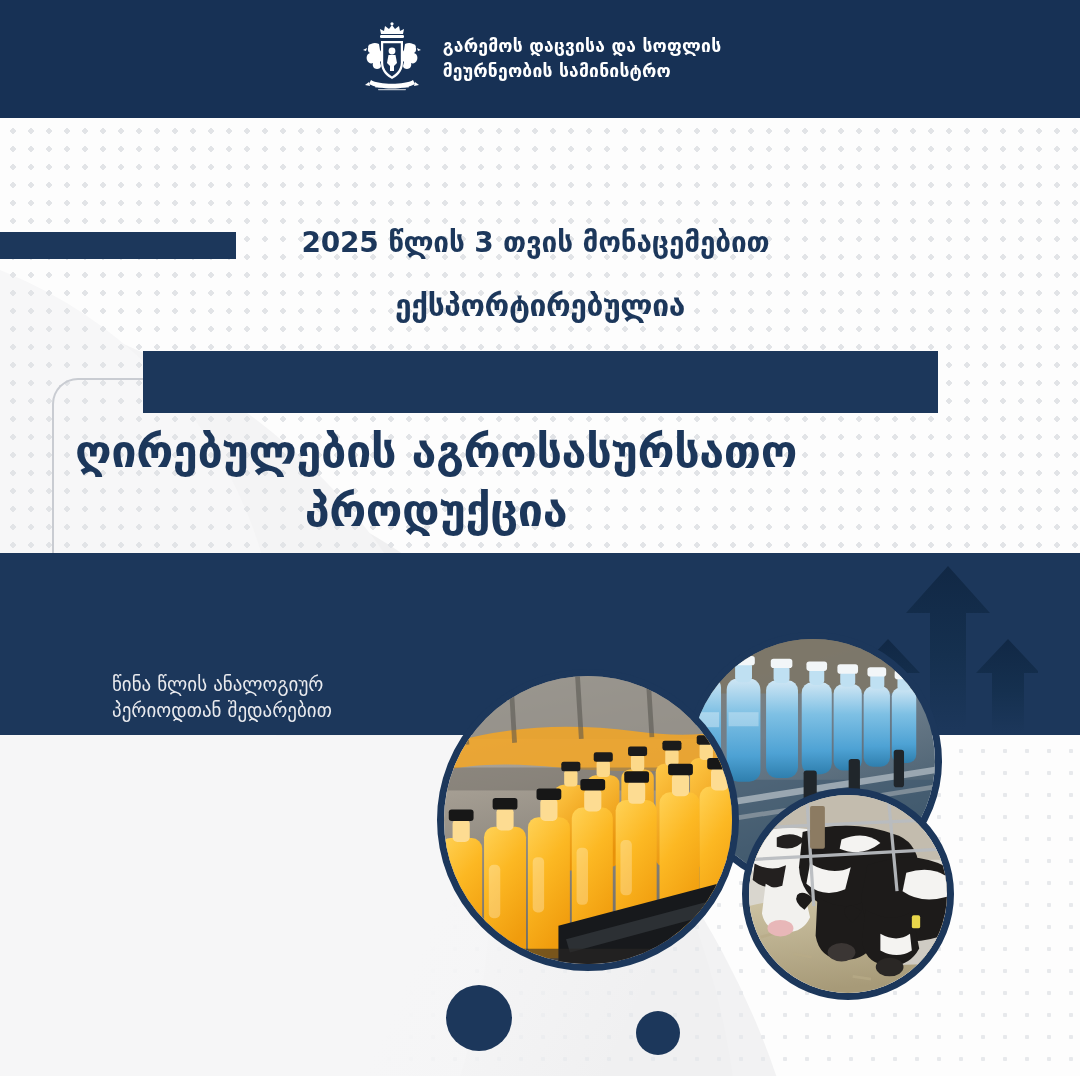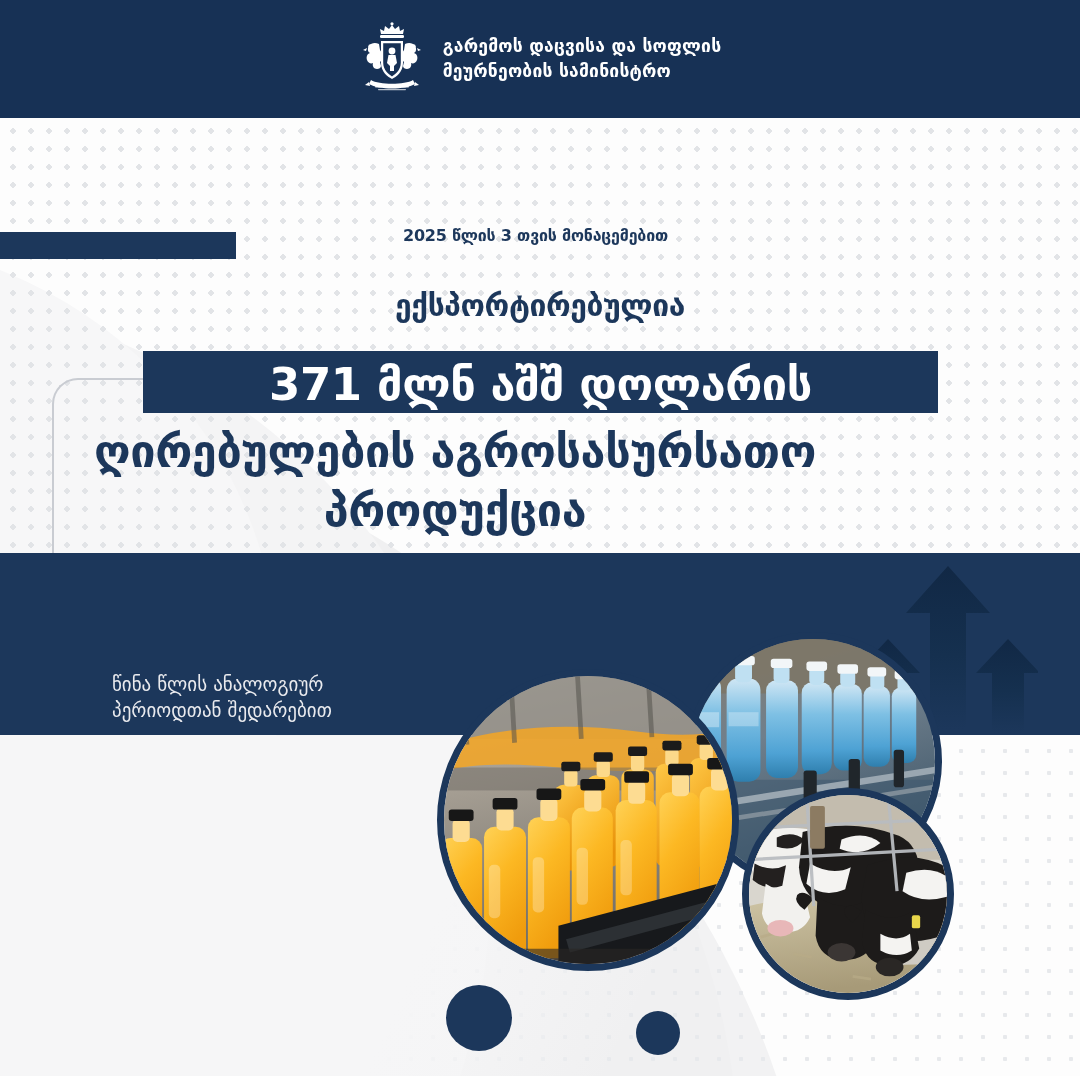--- a/index.html
+++ b/index.html
@@ -117,21 +117,21 @@
     left: 0; top: 232px;
     width: 236px; height: 27px;
     background: #1c375b;
   }
   .kicker {
     position: absolute;
     left: 0; top: 226px;
     width: 1071px;
     text-align: center;
     color: #1c375b;
-    font-size: 16px;
+    font-size: 28px;
     font-weight: 700;
     letter-spacing: -0.2px;
   }
 
   .headline-1 {
     position: absolute;
     left: 0; top: 288px;
     width: 1080px;
     text-align: center;
     color: #1c375b;
@@ -162,21 +162,20 @@
   .headline-3 {
     position: absolute;
     left: 0; top: 423px;
     width: 872px;
     text-align: center;
     color: #1c375b;
     font-size: 45px;
     font-weight: 700;
     line-height: 1.3;
     letter-spacing: -0.4px;
-    padding-left: 19px;
   }
 
   
   .growth-band {
     position: absolute;
     left: 0; top: 553px;
     width: 1080px; height: 182px;
     background: #1c375b;
     overflow: hidden;
   }
@@ -276,21 +275,20 @@
     <div class="ministry-name">გარემოს დაცვისა და სოფლის
 მეურნეობის სამინისტრო</div>
   </div>
 
   <div class="kicker-bar"></div>
   <div class="kicker">2025 წლის 3 თვის მონაცემებით</div>
 
   <div class="headline-1">ექსპორტირებულია</div>
 
   <div class="highlight-band"></div>
-  <div class="headline-2">371 მლნ აშშ დოლარის</div>
 
   <div class="headline-3">ღირებულების აგროსასურსათო
 პროდუქცია</div>
 
   <div class="growth-band">
     <svg class="arrows" viewBox="0 0 180 175">
       <defs>
         <linearGradient id="arrowFade" x1="0" y1="0" x2="0" y2="1">
           <stop offset="0%" stop-color="#112845"></stop>
           <stop offset="55%" stop-color="#15304f"></stop>

